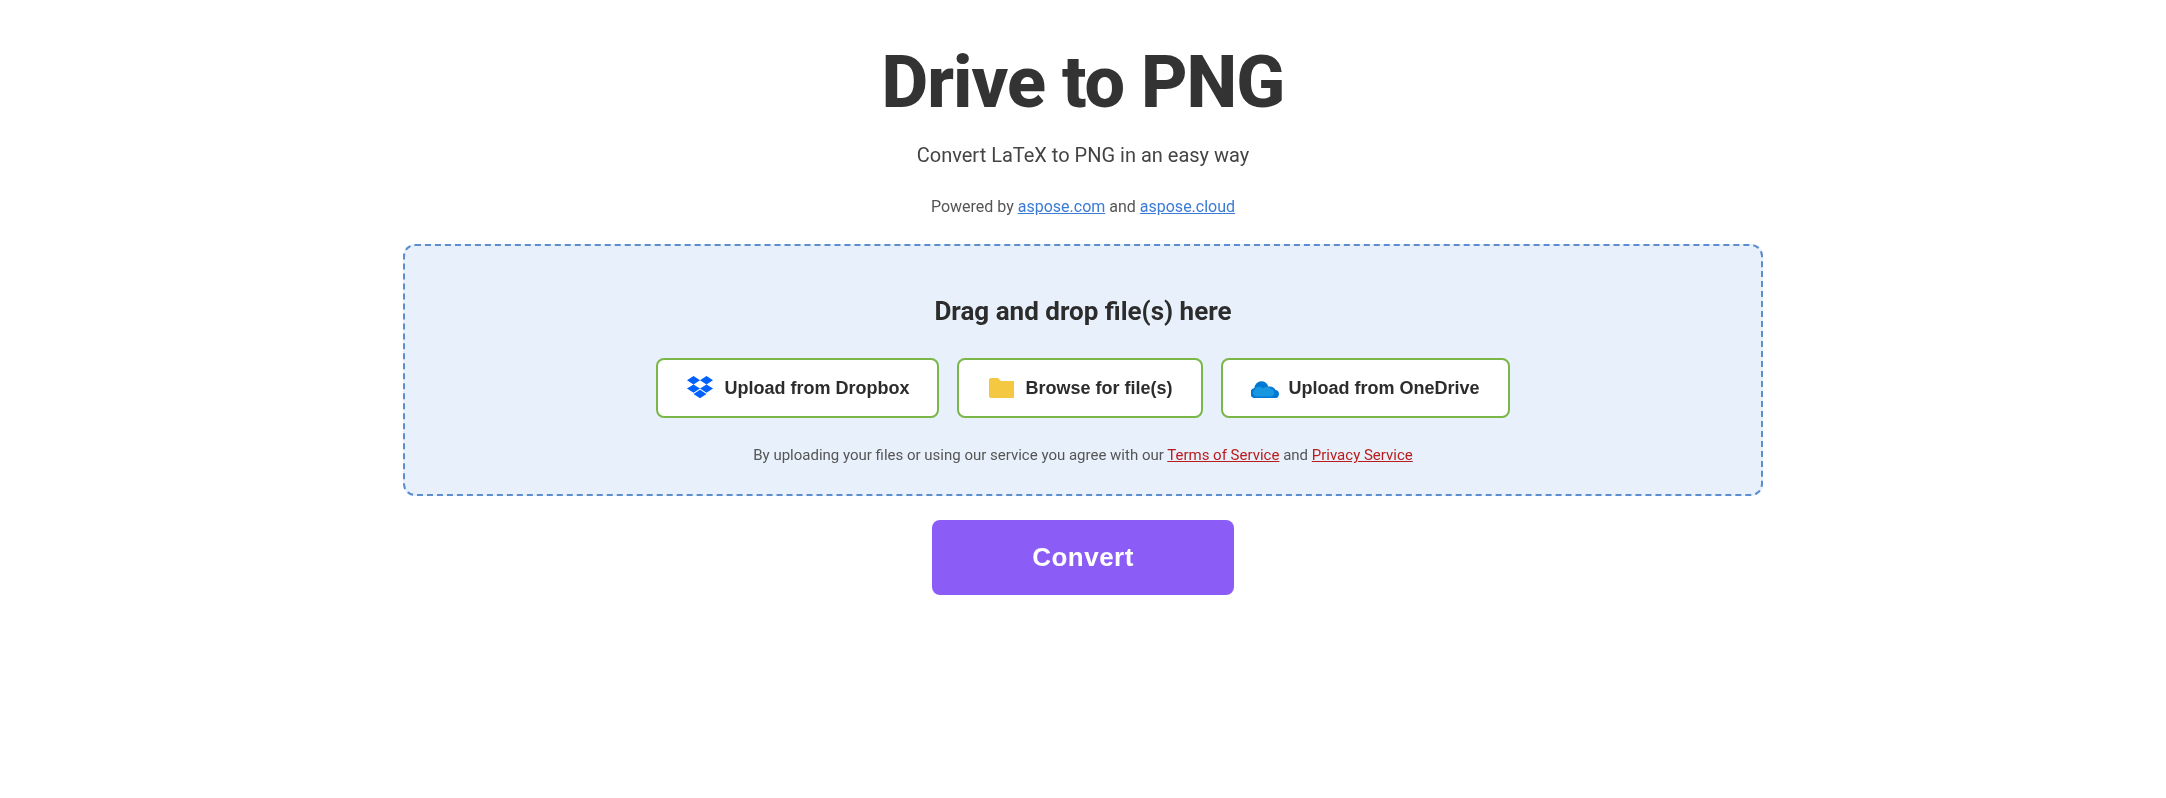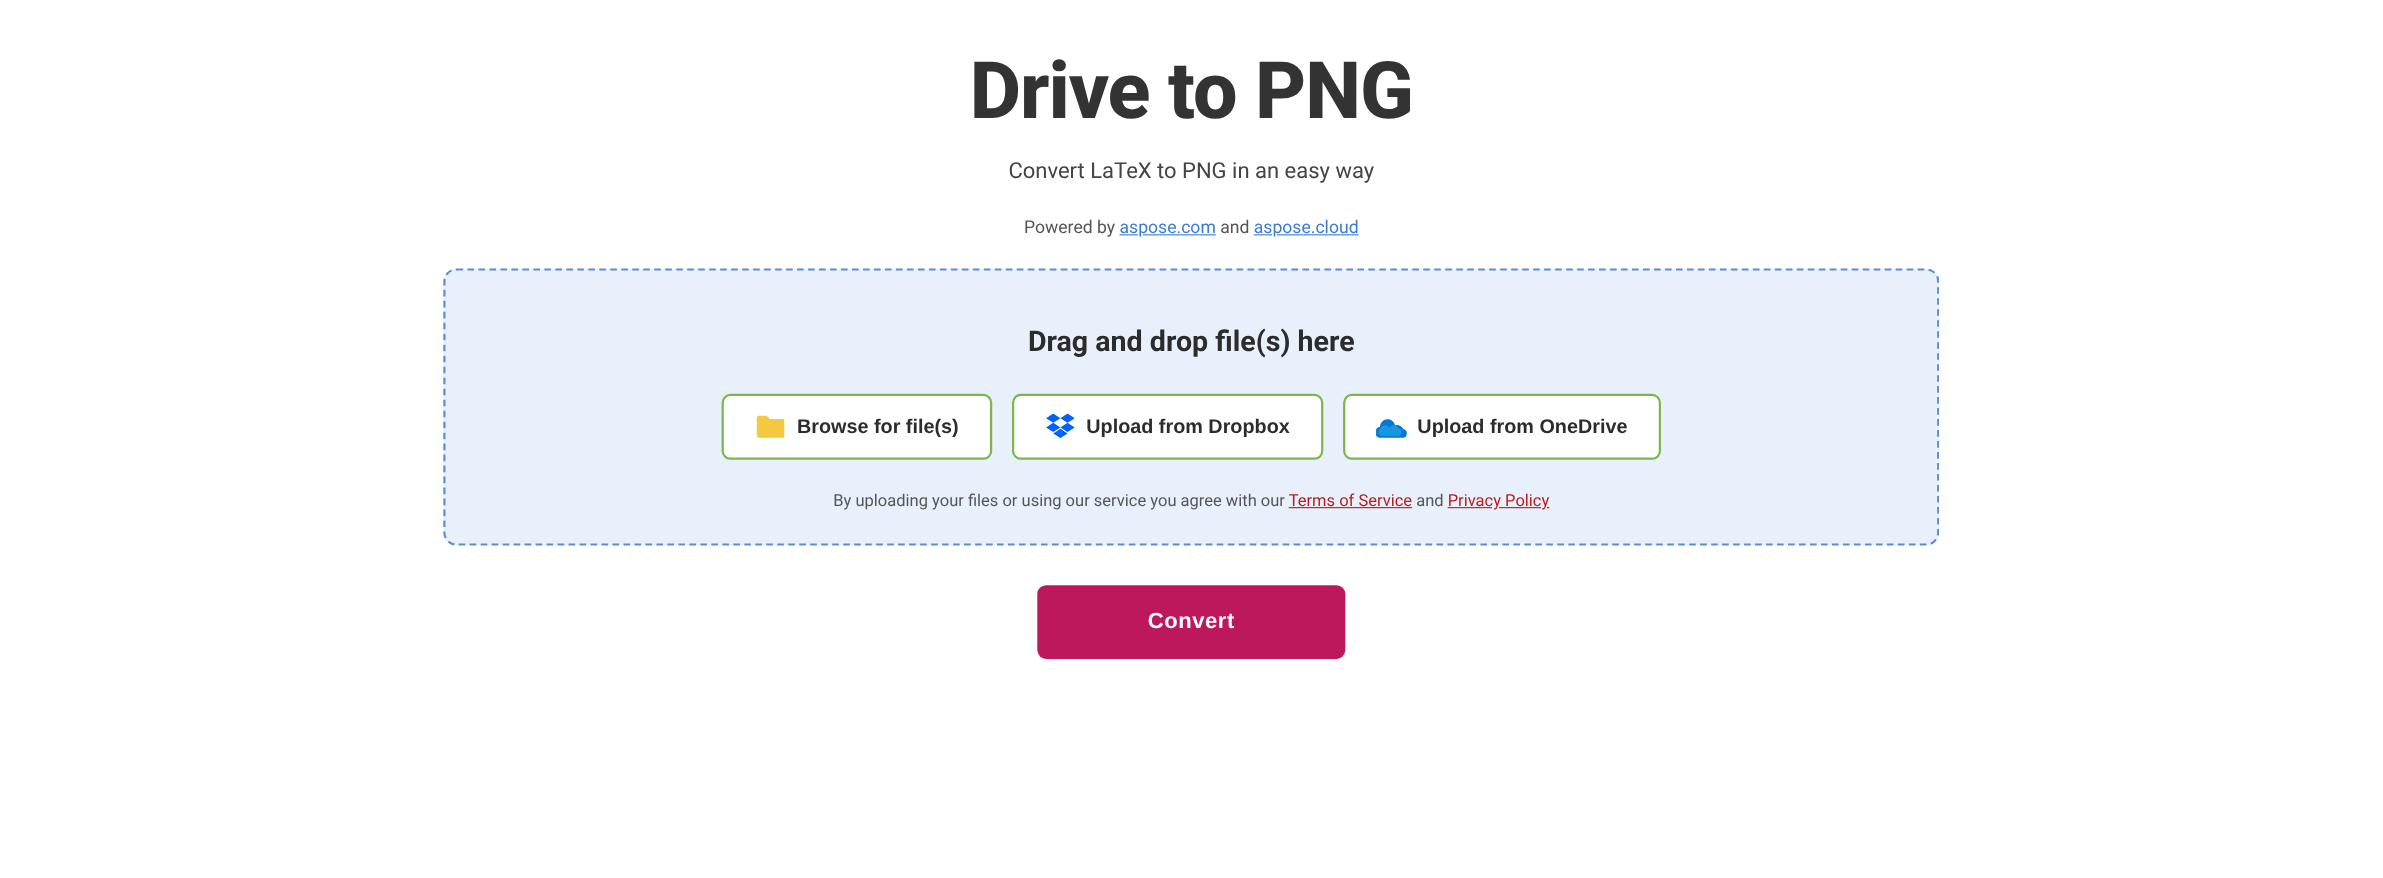--- a/index.html
+++ b/index.html
@@ -50,21 +50,21 @@
     .drop-zone {
       width: 100%;
       max-width: 1360px;
       background: #e8f1fb;
       border: 2.5px dashed #5b8dcf;
       border-radius: 12px;
       padding: 50px 40px 30px;
       display: flex;
       flex-direction: column;
       align-items: center;
-      margin-bottom: 36px;
+      margin-bottom: 24px;
     }
 
     .drag-drop-label {
       font-size: 26px;
       font-weight: 700;
       color: #2c2c2c;
       margin-bottom: 32px;
     }
 
     .upload-buttons {
@@ -105,25 +105,25 @@
       color: #555555;
       text-align: center;
     }
 
     .terms-text a {
       color: #b91c1c;
       text-decoration: underline;
     }
 
     .convert-btn {
-      background: #be185d;
+      background: #8b5cf6;
       color: #ffffff;
       border: none;
       border-radius: 8px;
-      font-size: 20px;
+      font-size: 26px;
       font-weight: 600;
       padding: 22px 100px;
       cursor: pointer;
       letter-spacing: 0.5px;
       transition: background 0.15s;
     }
 
     
     .folder-icon-svg {
       fill: #f5c842;
@@ -149,51 +149,51 @@
   <span> and </span>
   <a href="#">aspose.cloud</a>
 </p>
 
 <div class="drop-zone">
   <div class="drag-drop-label">Drag and drop file(s) here</div>
 
   <div class="upload-buttons">
 
     <button class="upload-btn">
+      <span class="btn-icon dropbox-color">
+        <svg width="26" height="24" viewBox="0 0 26 24" xmlns="http://www.w3.org/2000/svg" fill="#0061FF">
+          <path d="M6.5 0L0 4.2l6.5 4.2L13 4.2 6.5 0zM19.5 0L13 4.2l6.5 4.2L26 4.2 19.5 0zM0 12.6l6.5 4.2L13 12.6l-6.5-4.2L0 12.6zM19.5 8.4L13 12.6l6.5 4.2 6.5-4.2-6.5-4.2zM6.5 18l6.5 4.2 6.5-4.2-6.5-4.2L6.5 18z"></path>
+        </svg>
+      </span>
+      <span>Upload from Dropbox</span>
+    </button>
+
+    <button class="upload-btn">
       <span class="btn-icon">
         <svg width="26" height="22" viewBox="0 0 26 22" xmlns="http://www.w3.org/2000/svg">
           <path class="folder-icon-svg" d="M1 3C1 1.9 1.9 1 3 1h7l3 3h12c1.1 0 2 .9 2 2v13c0 1.1-.9 2-2 2H3c-1.1 0-2-.9-2-2V3z"></path>
         </svg>
       </span>
       <span>Browse for file(s)</span>
-    </button>
-
-    <button class="upload-btn">
-      <span class="btn-icon dropbox-color">
-        <svg width="26" height="24" viewBox="0 0 26 24" xmlns="http://www.w3.org/2000/svg" fill="#0061FF">
-          <path d="M6.5 0L0 4.2l6.5 4.2L13 4.2 6.5 0zM19.5 0L13 4.2l6.5 4.2L26 4.2 19.5 0zM0 12.6l6.5 4.2L13 12.6l-6.5-4.2L0 12.6zM19.5 8.4L13 12.6l6.5 4.2 6.5-4.2-6.5-4.2zM6.5 18l6.5 4.2 6.5-4.2-6.5-4.2L6.5 18z"></path>
-        </svg>
-      </span>
-      <span>Upload from Dropbox</span>
     </button>
 
 
     <button class="upload-btn">
       <span class="btn-icon onedrive-color">
         <svg width="30" height="20" viewBox="0 0 30 20" xmlns="http://www.w3.org/2000/svg">
           <path d="M18.5 8.5a7.5 7.5 0 0 0-14.8 1.5A5.5 5.5 0 0 0 5.5 21h20a4.5 4.5 0 0 0 .9-8.9A7.5 7.5 0 0 0 18.5 8.5z" fill="#0078d4"></path>
           <path d="M13 10.5a5.5 5.5 0 0 0-9.3 1.5A4 4 0 0 0 5 19h16a4 4 0 0 0 .8-7.9A5.5 5.5 0 0 0 13 10.5z" fill="#1e9de1" opacity="0.8"></path>
         </svg>
       </span>
       <span>Upload from OneDrive</span>
     </button>
 
   </div>
 
   <p class="terms-text">
     <span>By uploading your files or using our service you agree with our </span>
     <a href="#">Terms of Service</a>
     <span> and </span>
-    <a href="#">Privacy Policy</a>
+    <a href="#">Privacy Service</a>
   </p>
 </div>
 
 <button class="convert-btn">Convert</button>
 
 </body></html>

